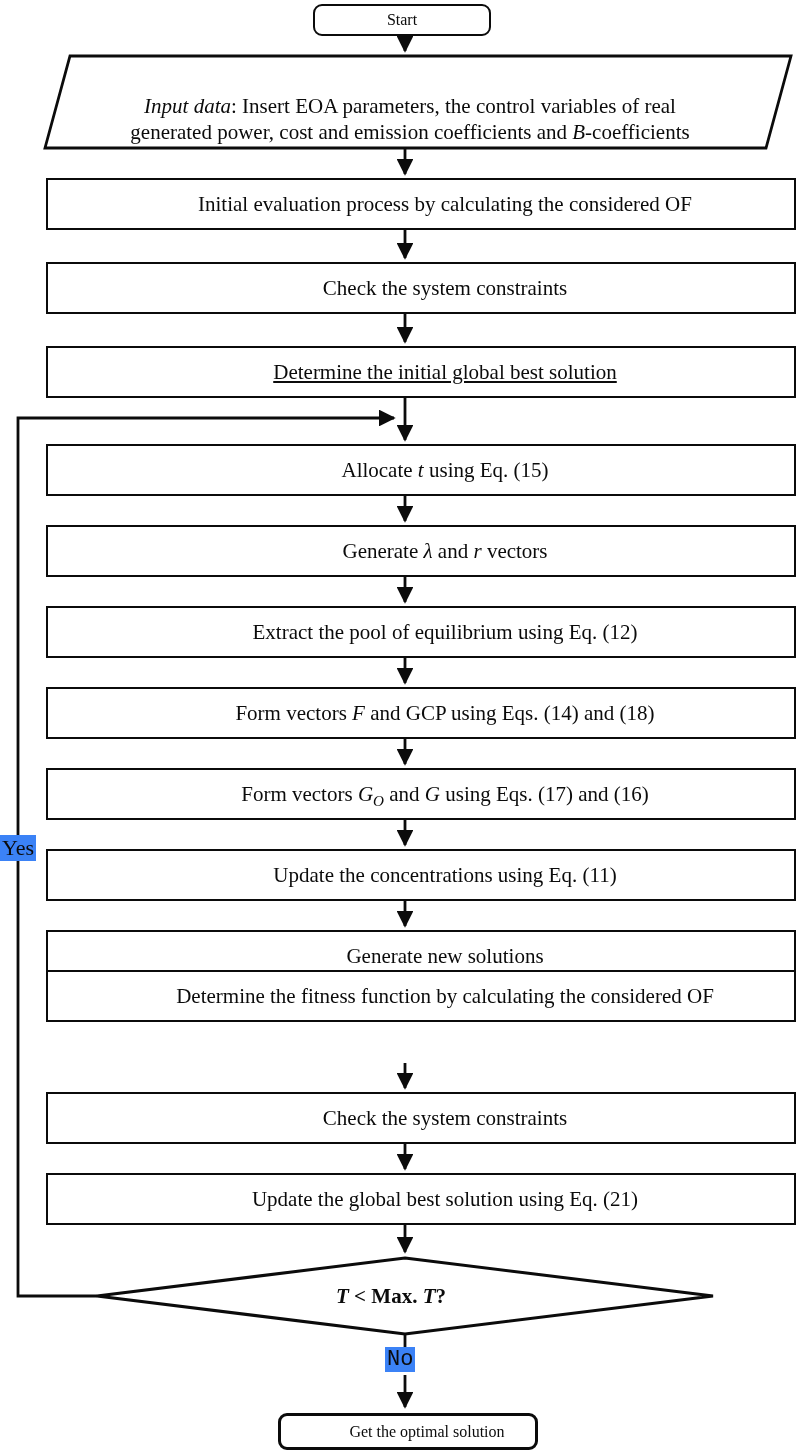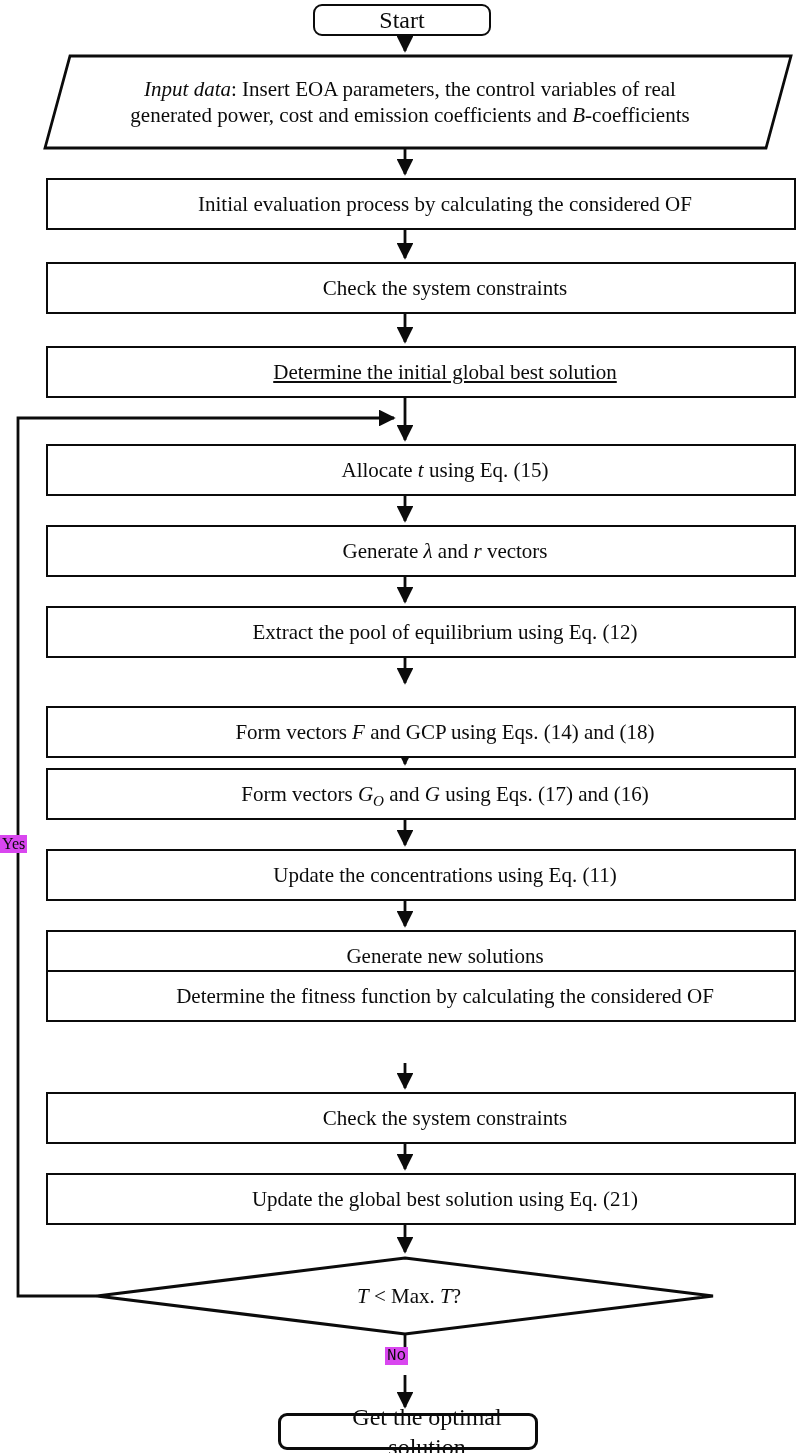--- a/index.html
+++ b/index.html
@@ -19,35 +19,35 @@
     display:flex;align-items:center;justify-content:center;
     text-align:center;
     background:#ffffff;
     font-size:21px;
     line-height:1.25;
     z-index:2;
   }
   .terminal{
     border:2.8px solid #0b0b0b;
     border-radius:9px;
-    font-size:24px;
+    font-size:16px;
   }
   .pbox{
     left:46px;width:750px;height:52px;
     border:2.7px solid #0b0b0b;
     padding-left:48px;
   }
   .overlay{ 
     position:absolute;background:transparent;border:none;
   }
   .edge-label{
     position:absolute;
-    font-size:16px;
+    font-size:22px;
     z-index:3;
-    background:#d946ef;
+    background:#3b82f6;
     padding:0 2px;
   }
   sub{font-size:0.72em;line-height:0;}
 </style>
 </head>
 <body>
 
 <div id="flowchart">
 
   <svg id="wires" width="798" height="1453" viewBox="0 0 798 1453">
@@ -81,21 +81,21 @@
       <line x1="405" y1="1375" x2="405" y2="1407" marker-end="url(#ah)"></line>
 
       <path d="M 97 1296 L 18 1296 L 18 418 L 394 418" marker-end="url(#ah)"></path>
     </g>
   </svg>
 
   <div class="node terminal" style="left:313px;top:4px;width:178px;height:32px;">
     <span>Start</span>
   </div>
 
-  <div class="node overlay" style="left:80px;top:66px;width:660px;height:72px;justify-content:center;">
+  <div class="node overlay" style="left:80px;top:83px;width:660px;height:72px;justify-content:center;">
     <span><span style="font-style: italic;">Input data</span><span>: Insert EOA parameters, the control variables of real</span><br><span>generated power, cost and emission coefficients and </span><span style="font-style: italic;">B</span><span>-coefficients</span></span>
   </div>
 
   <div class="node pbox" style="top:178px;">
       <span><span>Initial evaluation process by calculating the considered OF</span></span>
     </div>
   <div class="node pbox" style="top:262px;">
       <span><span>Check the system constraints</span></span>
     </div>
   <div class="node pbox" style="top:346px;text-decoration:underline;">
@@ -103,21 +103,21 @@
     </div>
   <div class="node pbox" style="top:444px;">
       <span><span>Allocate </span><span style="font-style: italic;">t</span><span> using Eq. (15)</span></span>
     </div>
   <div class="node pbox" style="top:525px;align-items:center;">
       <span><span>Generate </span><span style="font-style: italic;">λ</span><span> and </span><span style="font-style: italic;">r</span><span> vectors</span></span>
     </div>
   <div class="node pbox" style="top:606px;">
       <span><span>Extract the pool of equilibrium using Eq. (12)</span></span>
     </div>
-  <div class="node pbox" style="top:706px;text-align:right;">
+  <div class="node pbox" style="top:687px;text-align:right;">
       <span><span>Form vectors </span><span style="font-style: italic;">F</span><span> and GCP using Eqs. (14) and (18)</span></span>
     </div>
   <div class="node pbox" style="top:768px;">
       <span><span>Form vectors </span><span style="font-style: italic;">G</span><sub style="font-style: italic;">O</sub><span> and </span><span style="font-style: italic;">G</span><span> using Eqs. (17) and (16)</span></span>
     </div>
   <div class="node pbox" style="top:849px;">
       <span><span>Update the concentrations using Eq. (11)</span></span>
     </div>
   <div class="node pbox" style="top:930px;">
       <span><span>Generate new solutions</span></span>
@@ -125,21 +125,21 @@
   <div class="node pbox" style="top:970px;">
       <span><span>Determine the fitness function by calculating the considered OF</span></span>
     </div>
   <div class="node pbox" style="top:1092px;">
       <span><span>Check the system constraints</span></span>
     </div>
   <div class="node pbox" style="top:1173px;">
       <span><span>Update the global best solution using Eq. (21)</span></span>
     </div>
 
-  <div class="node overlay" style="left:259px;top:1282px;width:300px;height:28px;">
+  <div class="node overlay" style="left:241px;top:1282px;width:300px;height:28px;font-weight:bold;">
     <span><span style="font-style: italic;">T</span><span> &lt; Max. </span><span style="font-style: italic;">T</span><span>?</span></span>
   </div>
 
   <div class="edge-label" style="left:0px;top:835px;">Yes</div>
   <div class="edge-label" style="left:385px;top:1347px;font-family:Liberation Mono, monospace;">No</div>
 
   <div class="node terminal" style="left:278px;top:1413px;width:260px;height:37px;border-width:3px;padding-left:38px;">
     <span>Get the optimal solution</span>
   </div>
 

